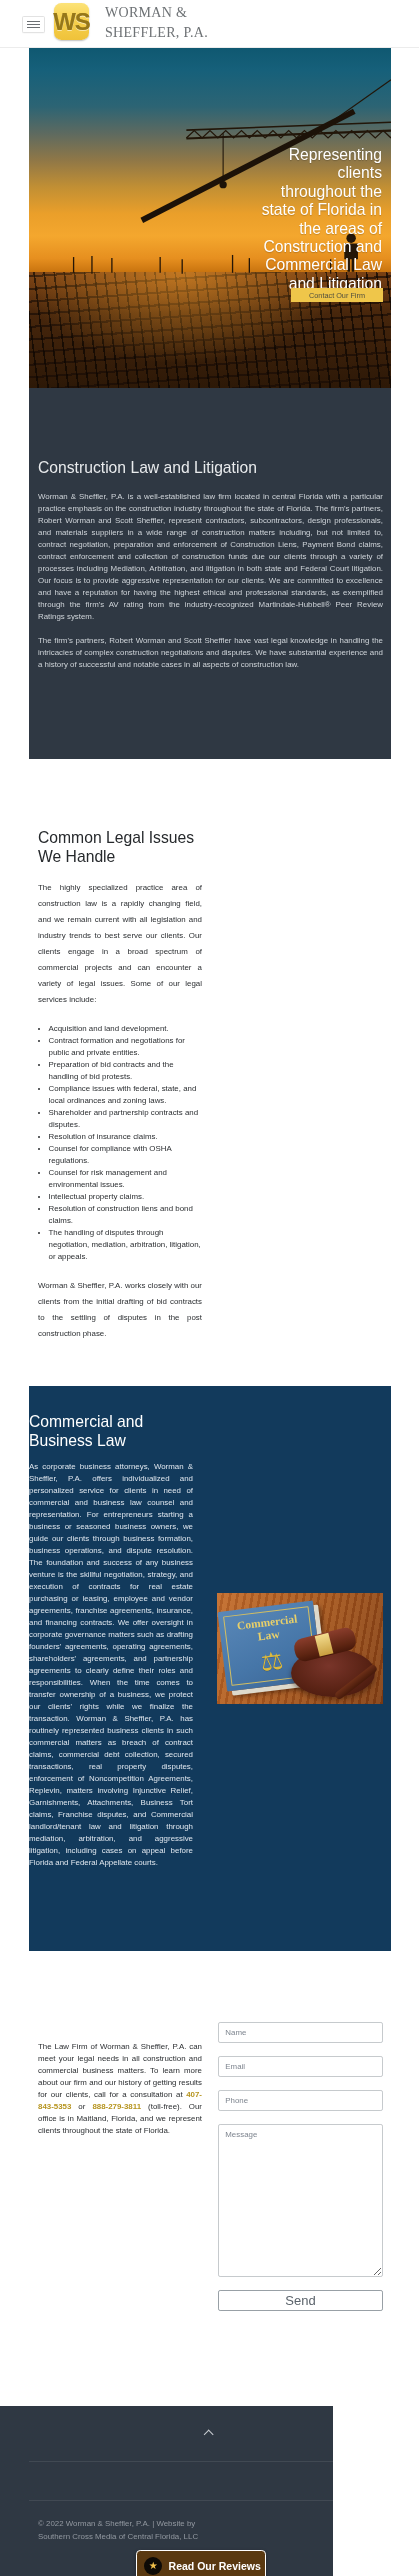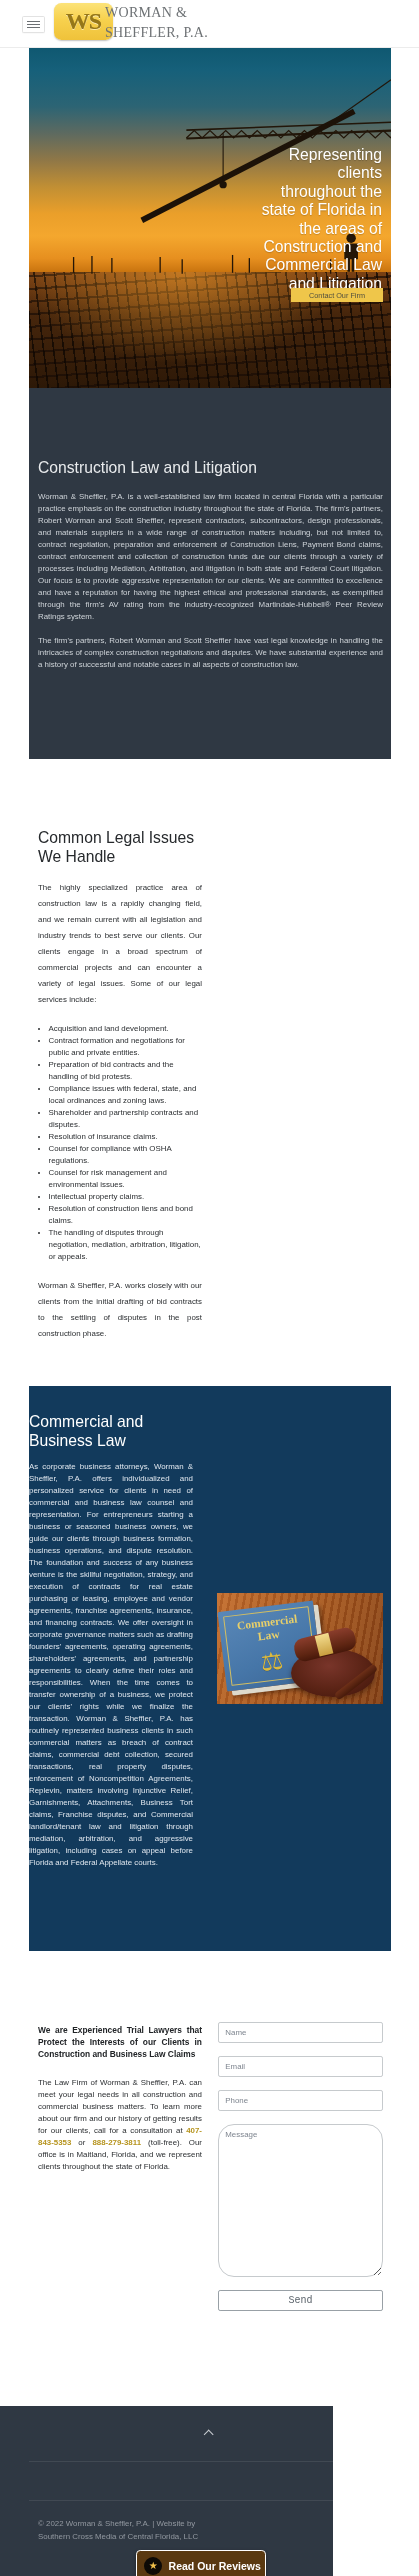--- a/index.html
+++ b/index.html
@@ -12,25 +12,25 @@
   
   .header { position:relative; width:420px; height:48px; background:#fff; border-bottom:0.5px solid #ececec; }
   .menu-btn {
     position:absolute; left:21.5px; top:15.7px; width:23.6px; height:17.3px;
     background:#fff; border:0.5px solid #e2e2e2; border-radius:1.6px; cursor:pointer;
     display:flex; flex-direction:column; justify-content:center; gap:2.1px; align-items:center;
     box-shadow:0 0.5px 0.5px rgba(0,0,0,.04);
   }
   .menu-btn i { display:block; width:12.6px; height:1px; background:#6b6f73; }
   .logo-badge {
-    position:absolute; left:54px; top:3.1px; width:59px; height:37px; border-radius:7.3px;
+    position:absolute; left:54px; top:3.1px; width:35px; height:37px; border-radius:7.3px;
     background:linear-gradient(180deg,#fce37a 0%,#f7d14e 45%,#efc23a 100%);
     box-shadow:0 1px 1.6px rgba(0,0,0,.25);
     display:flex; align-items:center; justify-content:center;
-    font-family:Liberation Serif, serif; font-weight:bold; font-size:24px; color:#967718;
+    font-family:Liberation Sans, sans-serif; font-weight:bold; font-size:24px; color:#967718;
     letter-spacing:-1px; text-shadow:0 0.5px 0 rgba(255,255,255,.55), 0 -0.5px 0.5px rgba(110,85,10,.45);text-align:right;
   }
   .brand { position:absolute; left:105px; top:3.1px; font-family:"Liberation Serif", serif; color:#6e7275; font-size:14px; line-height:19.4px; letter-spacing:0.3px; }
 
   
   .hero { position:absolute; left:29px; top:48px; width:362px; height:341px; overflow:hidden; background:#2a190b; }
   .hero-sky { position:absolute; left:0; top:0; width:362px; height:224px;
     background:linear-gradient(180deg,#0f5871 0%, #16607a 10%, #2c6474 26%, #5d6a60 38%, #8f7747 50%, #c18f34 62%, #ea9f2a 74%, #f4a72e 84%, #e68f1f 94%, #c9740f 100%);
   }
   .hero-ground { position:absolute; left:0; top:224px; width:362px; height:117px;
@@ -106,25 +106,25 @@
   .contact-left h3 { font-size:8.4px; line-height:12px; font-weight:bold; color:#212427; text-align:justify; }
   .contact-left p { margin-top:17.3px; font-size:7.9px; line-height:12px; text-align:justify; color:#2b2e31; }
   .phone-link { color:#b6941e; font-weight:bold; text-decoration:none; }
   .contact-form { position:absolute; left:218px; top:71px; width:194px; }
   .contact-form input, .contact-form textarea {
     display:block; width:165px; border:0.5px solid #c6cacd; border-radius:2.1px;
     font-family:"Liberation Sans", sans-serif; font-size:7.9px; color:#4a5058;
     padding:5.2px 6.3px; margin-bottom:13px; background:#fff;
   }
   .contact-form input { height:21px; }
-  .contact-form textarea { height:153px; resize:vertical;border-radius:16px; }
+  .contact-form textarea { height:153px; resize:vertical; }
   .contact-form input::placeholder, .contact-form textarea::placeholder { color:#7e858f; opacity:1; }
   .send-btn {
     width:165px; height:21px; background:#fff; border:0.5px solid #98a0a6; border-radius:2.1px;
-    color:#5b636b; font-size:10px; font-family:Liberation Mono, monospace; cursor:pointer;
+    color:#5b636b; font-size:13px; font-family:Liberation Sans, sans-serif; cursor:pointer;
   }
 
   
   .footer { position:absolute; left:0; top:2406px; width:333px; height:170px; background:#2f3843; overflow:hidden; }
   .back-top { position:absolute; left:205px; top:25px; width:9.4px; height:9.4px; cursor:pointer; }
   .back-top i { display:block; width:7.3px; height:7.3px; border-top:1px solid #c9ced3; border-left:1px solid #c9ced3; transform:rotate(45deg); }
   .foot-rule { position:absolute; left:29px; width:362px; border-top:0.5px solid rgba(255,255,255,.09); }
   .rule-1 { top:55px; } .rule-2 { top:94px; }
   .copyright { position:absolute; left:38px; top:112px; width:176px; color:#9298a0; font-size:7.9px; line-height:12.6px; }
 
@@ -231,21 +231,20 @@
     <div class="gavel-base"></div>
     <div class="gavel-head">
         <span class="gavel-band"></span>
       </div>
     <div class="gavel-handle"></div>
   </div>
 </div>
 
 <div class="sect-contact">
   <div class="contact-left">
-    <h3>We are Experienced Trial Lawyers that Protect the Interests of our Clients in Construction and Business Law Claims</h3>
     <p><span>The Law Firm of Worman &amp; Sheffler, P.A. can meet your legal needs in all construction and commercial business matters. To learn more about our firm and our history of getting results for our clients, call for a consultation at </span><a href="#" class="phone-link">407-843-5353</a><span> or </span><a href="#" class="phone-link">888-279-3811</a><span> (toll-free). Our office is in Maitland, Florida, and we represent clients throughout the state of Florida.</span></p>
   </div>
   <form class="contact-form">
     <input type="text" placeholder="Name" style="">
     <input type="text" placeholder="Email" style="">
     <input type="text" placeholder="Phone" style="">
     <textarea placeholder="Message" style=""></textarea>
     <button type="button" class="send-btn">Send</button>
   </form>
 </div>

